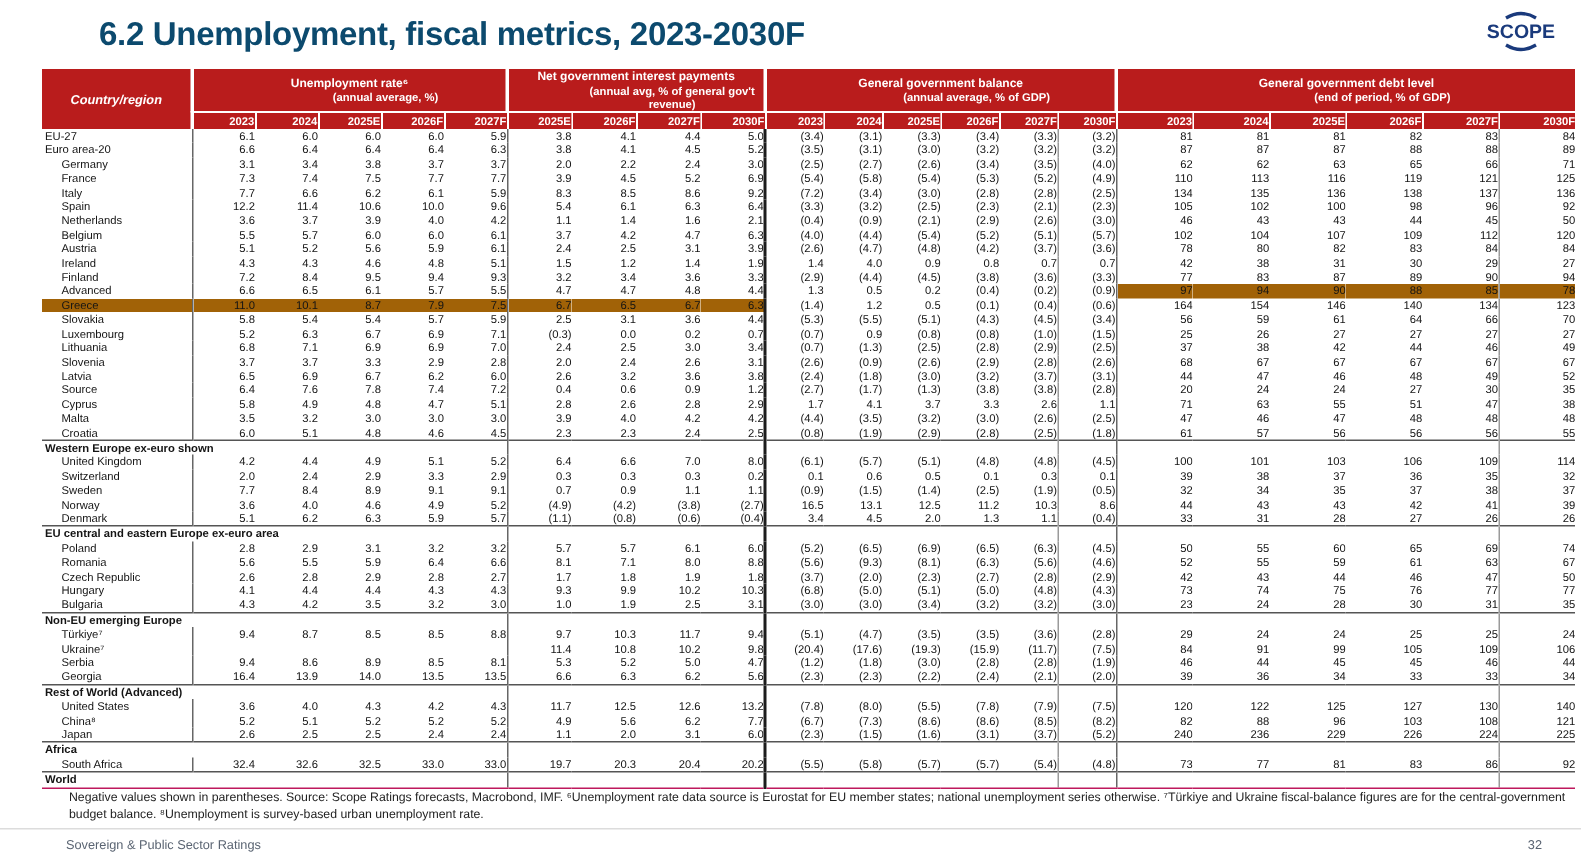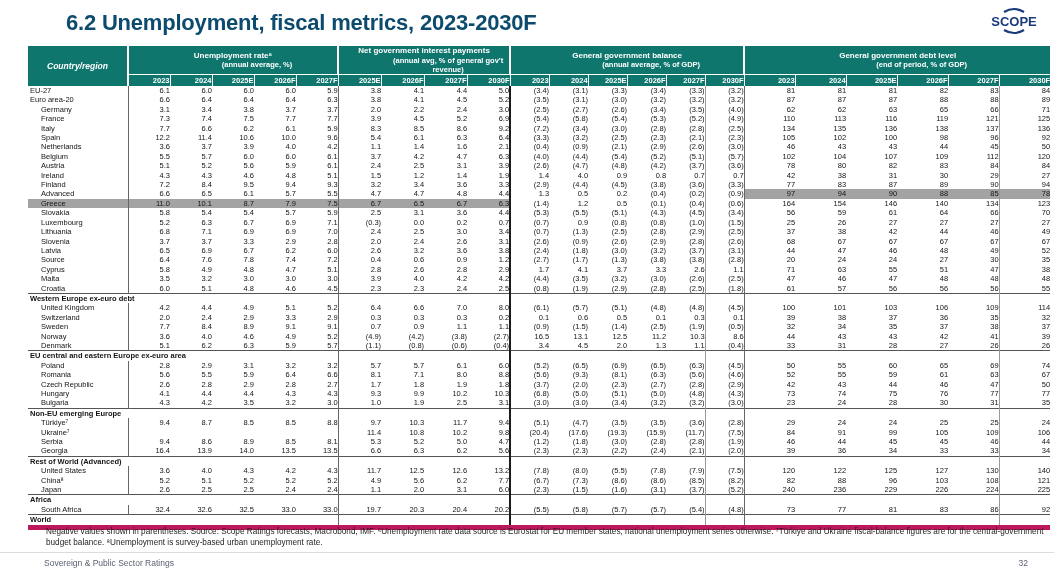--- a/index.html
+++ b/index.html
@@ -14,44 +14,44 @@
   }
   .logo { position:absolute; right:12px; top:5px; width:56px; height:32px; }
 
   table.metrics {
     position:absolute; left:28px; top:46px; width:1022px;
     border-collapse:collapse; table-layout:fixed;
   }
   table.metrics th, table.metrics td { padding:0; overflow:hidden; }
 
   thead th {
-    background:#0f766e; color:#ffffff; font-weight:bold; vertical-align:middle;
+    background:#b91c1c; color:#ffffff; font-weight:bold; vertical-align:middle;
   }
   th.country-h { font-size:8.5px; text-align:center; border-right:2px solid #ffffff;font-style:italic; }
   th.group { height:27px; border-left:2px solid #ffffff; border-bottom:1px solid rgba(255,255,255,0.35); }
   th.group .glabel { font-size:8px; line-height:9.5px; }
   th.group .gsub   { font-size:7.5px; line-height:9px; font-weight:bold;padding-left:48px; }
   th.year {
     height:12px; font-size:7.5px; text-align:right; padding-right:6px;
     border-left:1px solid rgba(255,255,255,0.35);
   }
 
   tbody td {
     height:9.4px; line-height:9.4px; font-size:7.5px; color:#141414;
     text-align:right; padding-right:7px; white-space:nowrap;
   }
   tbody td.name { text-align:left; padding-left:2px; padding-right:0; }
   tbody td.name.indent { padding-left:13px; }
   tbody tr.sec td { font-weight:bold; border-top:1px solid #555; }
   tbody tr.dotted td { border-bottom:1px dotted #888; }
-  tbody tr:last-child td { border-bottom:5px solid #be185d; }
+  tbody tr:last-child td { border-bottom:1px solid #be185d; }
   td.bl  { border-left:1px solid #666; }
   td.bls { border-left:2px solid #1c1c1c; }
   td.blt { border-left:1px solid #9a9a9a; }
-  td.hl  { background:#a3a3a3; }
+  td.hl  { background:#a16207; }
 
   .footnotes {
     position:absolute; left:46px; top:527px; width:1002px;
     font-size:8.2px; line-height:10.5px; color:#1e1e1e;
   }
   .footer-rule { position:absolute; left:0; right:0; top:552px; border-top:1px solid #dcdcdc; }
   .footer-left {
     position:absolute; left:44px; top:558px; font-size:8.5px; color:#5a6472;
   }
   .footer-page {
@@ -661,21 +661,21 @@
         <td>(2.5)</td>
         <td class="blt">(1.8)</td>
         <td class="bl">61</td>
         <td>57</td>
         <td>56</td>
         <td>56</td>
         <td>56</td>
         <td class="blt">55</td>
       </tr>
       <tr class="sec">
-        <td colspan="6" class="name">Western Europe ex-euro debt</td>
+        <td colspan="6" class="name">Western Europe ex-euro shown</td>
         <td class="bl"></td>
         <td></td>
         <td></td>
         <td></td>
         <td class="bls"></td>
         <td></td>
         <td></td>
         <td></td>
         <td></td>
         <td class="blt"></td>

